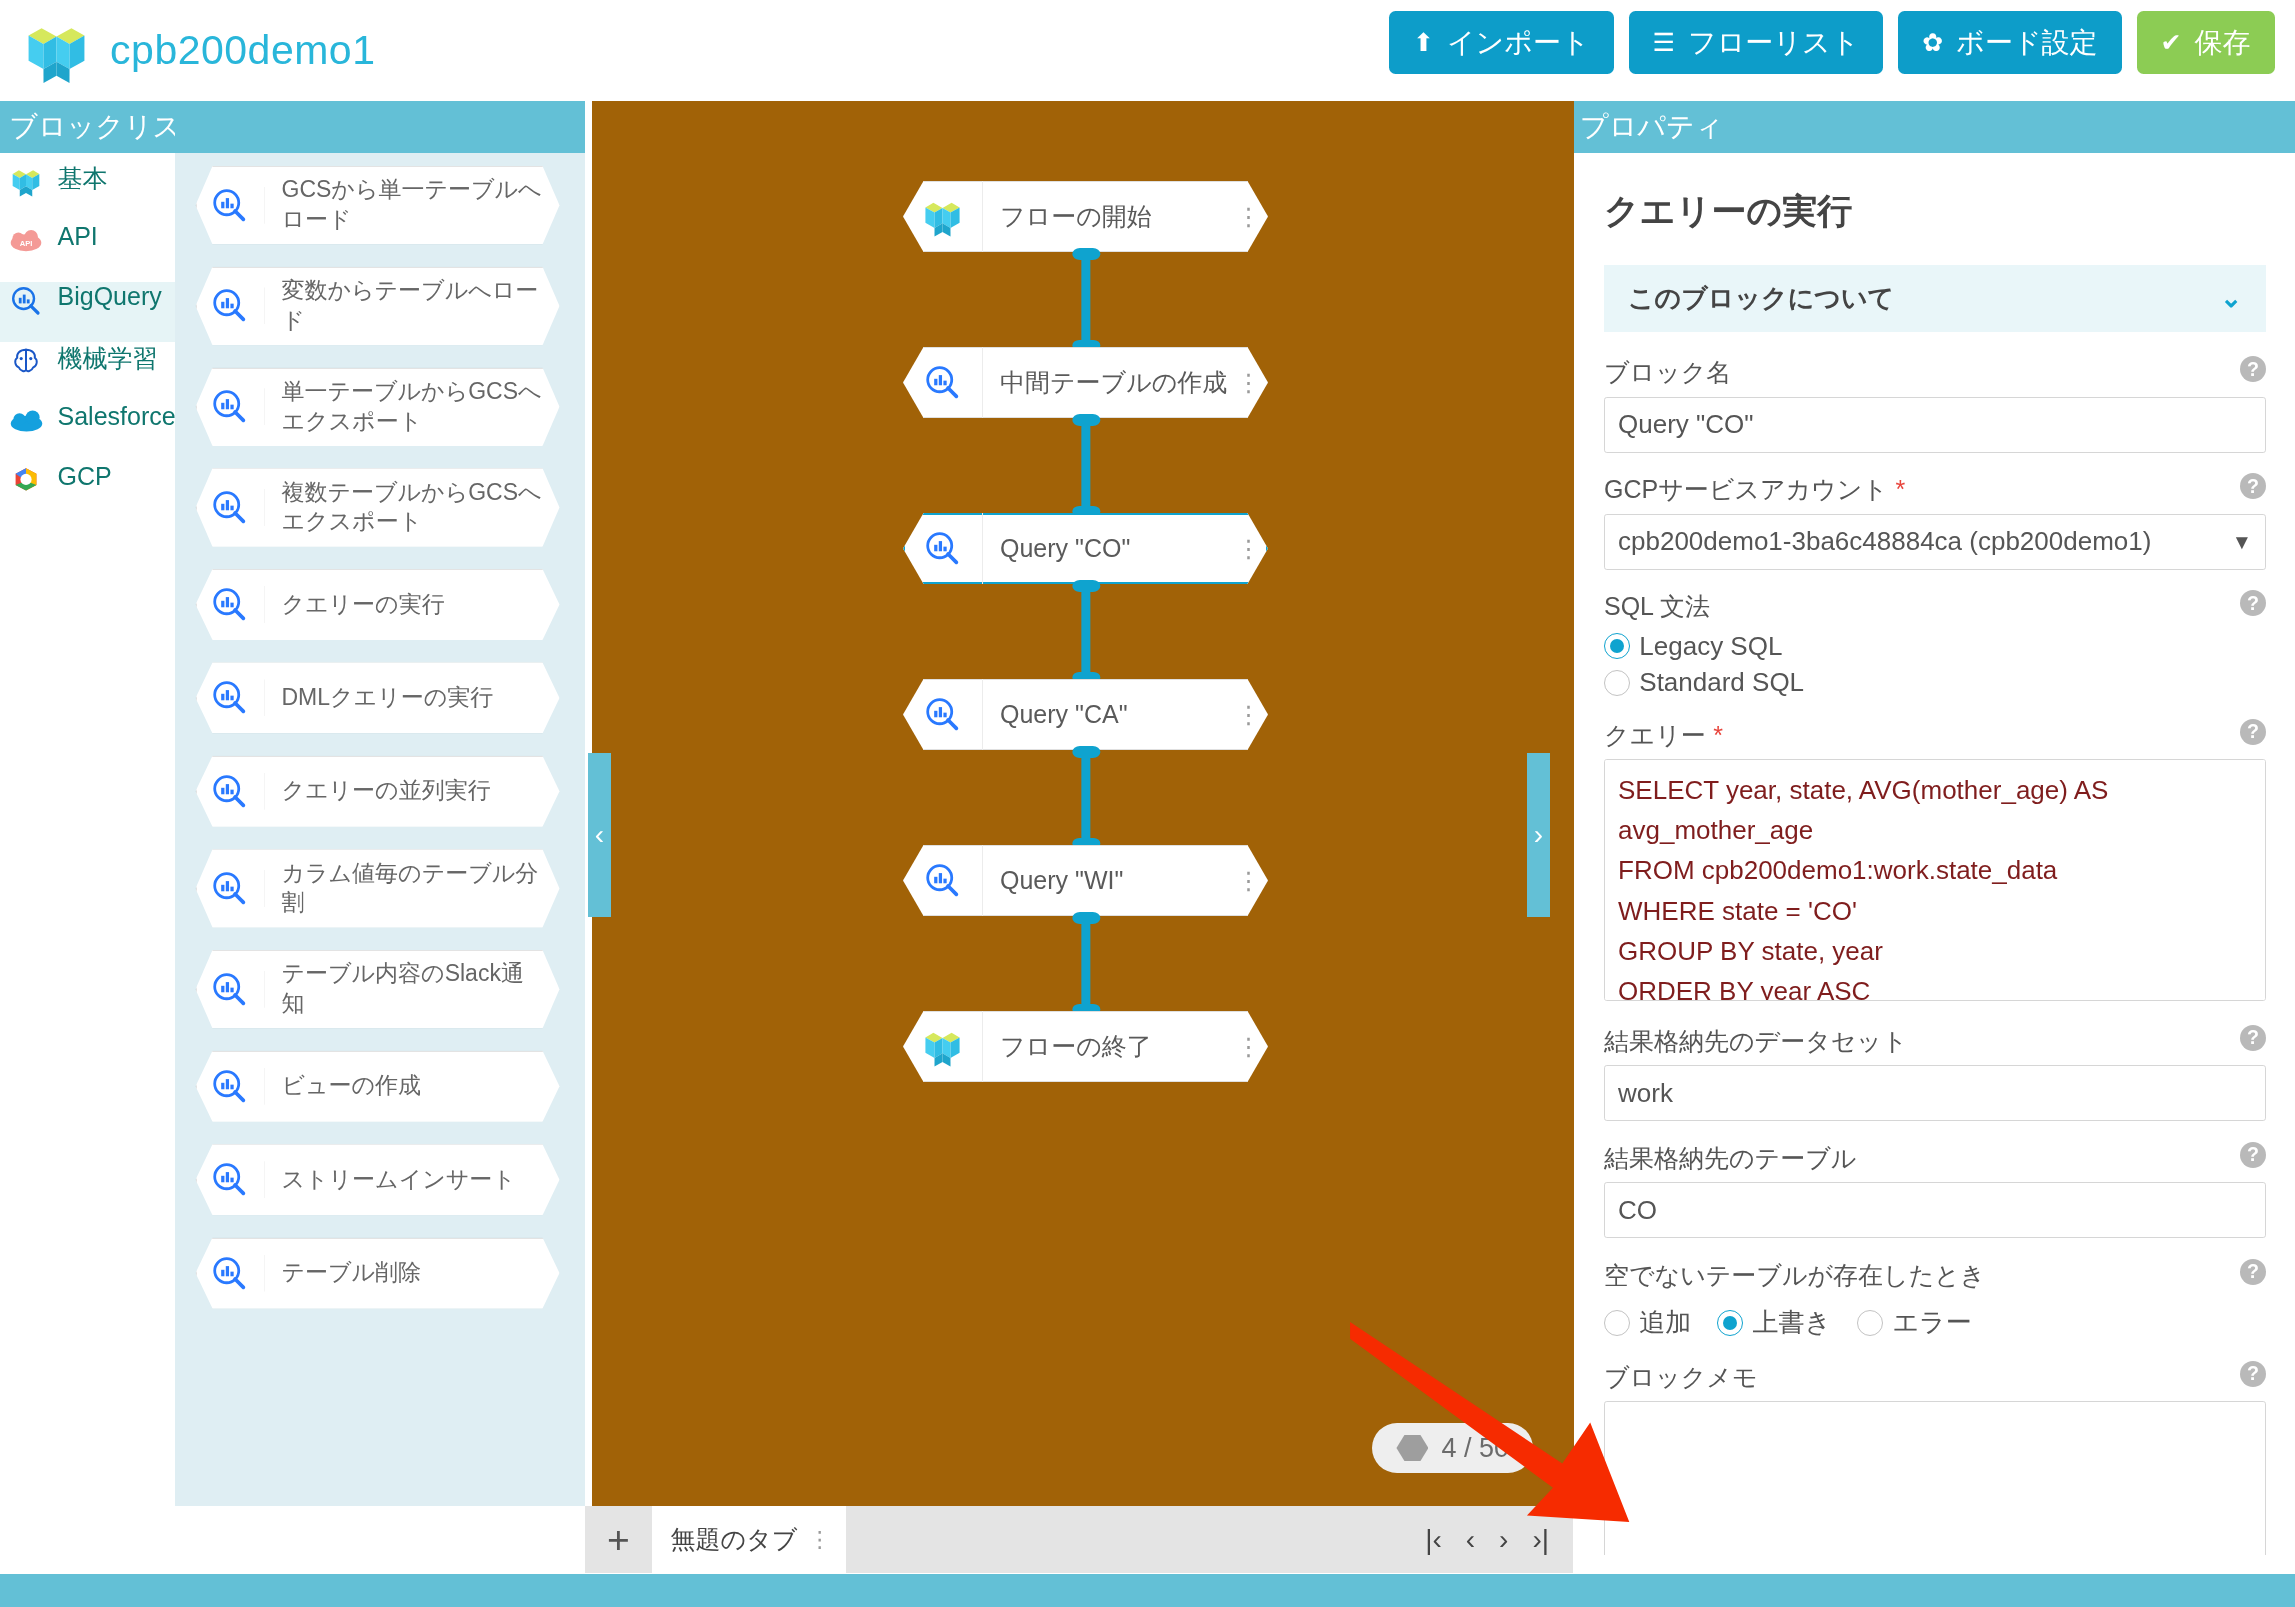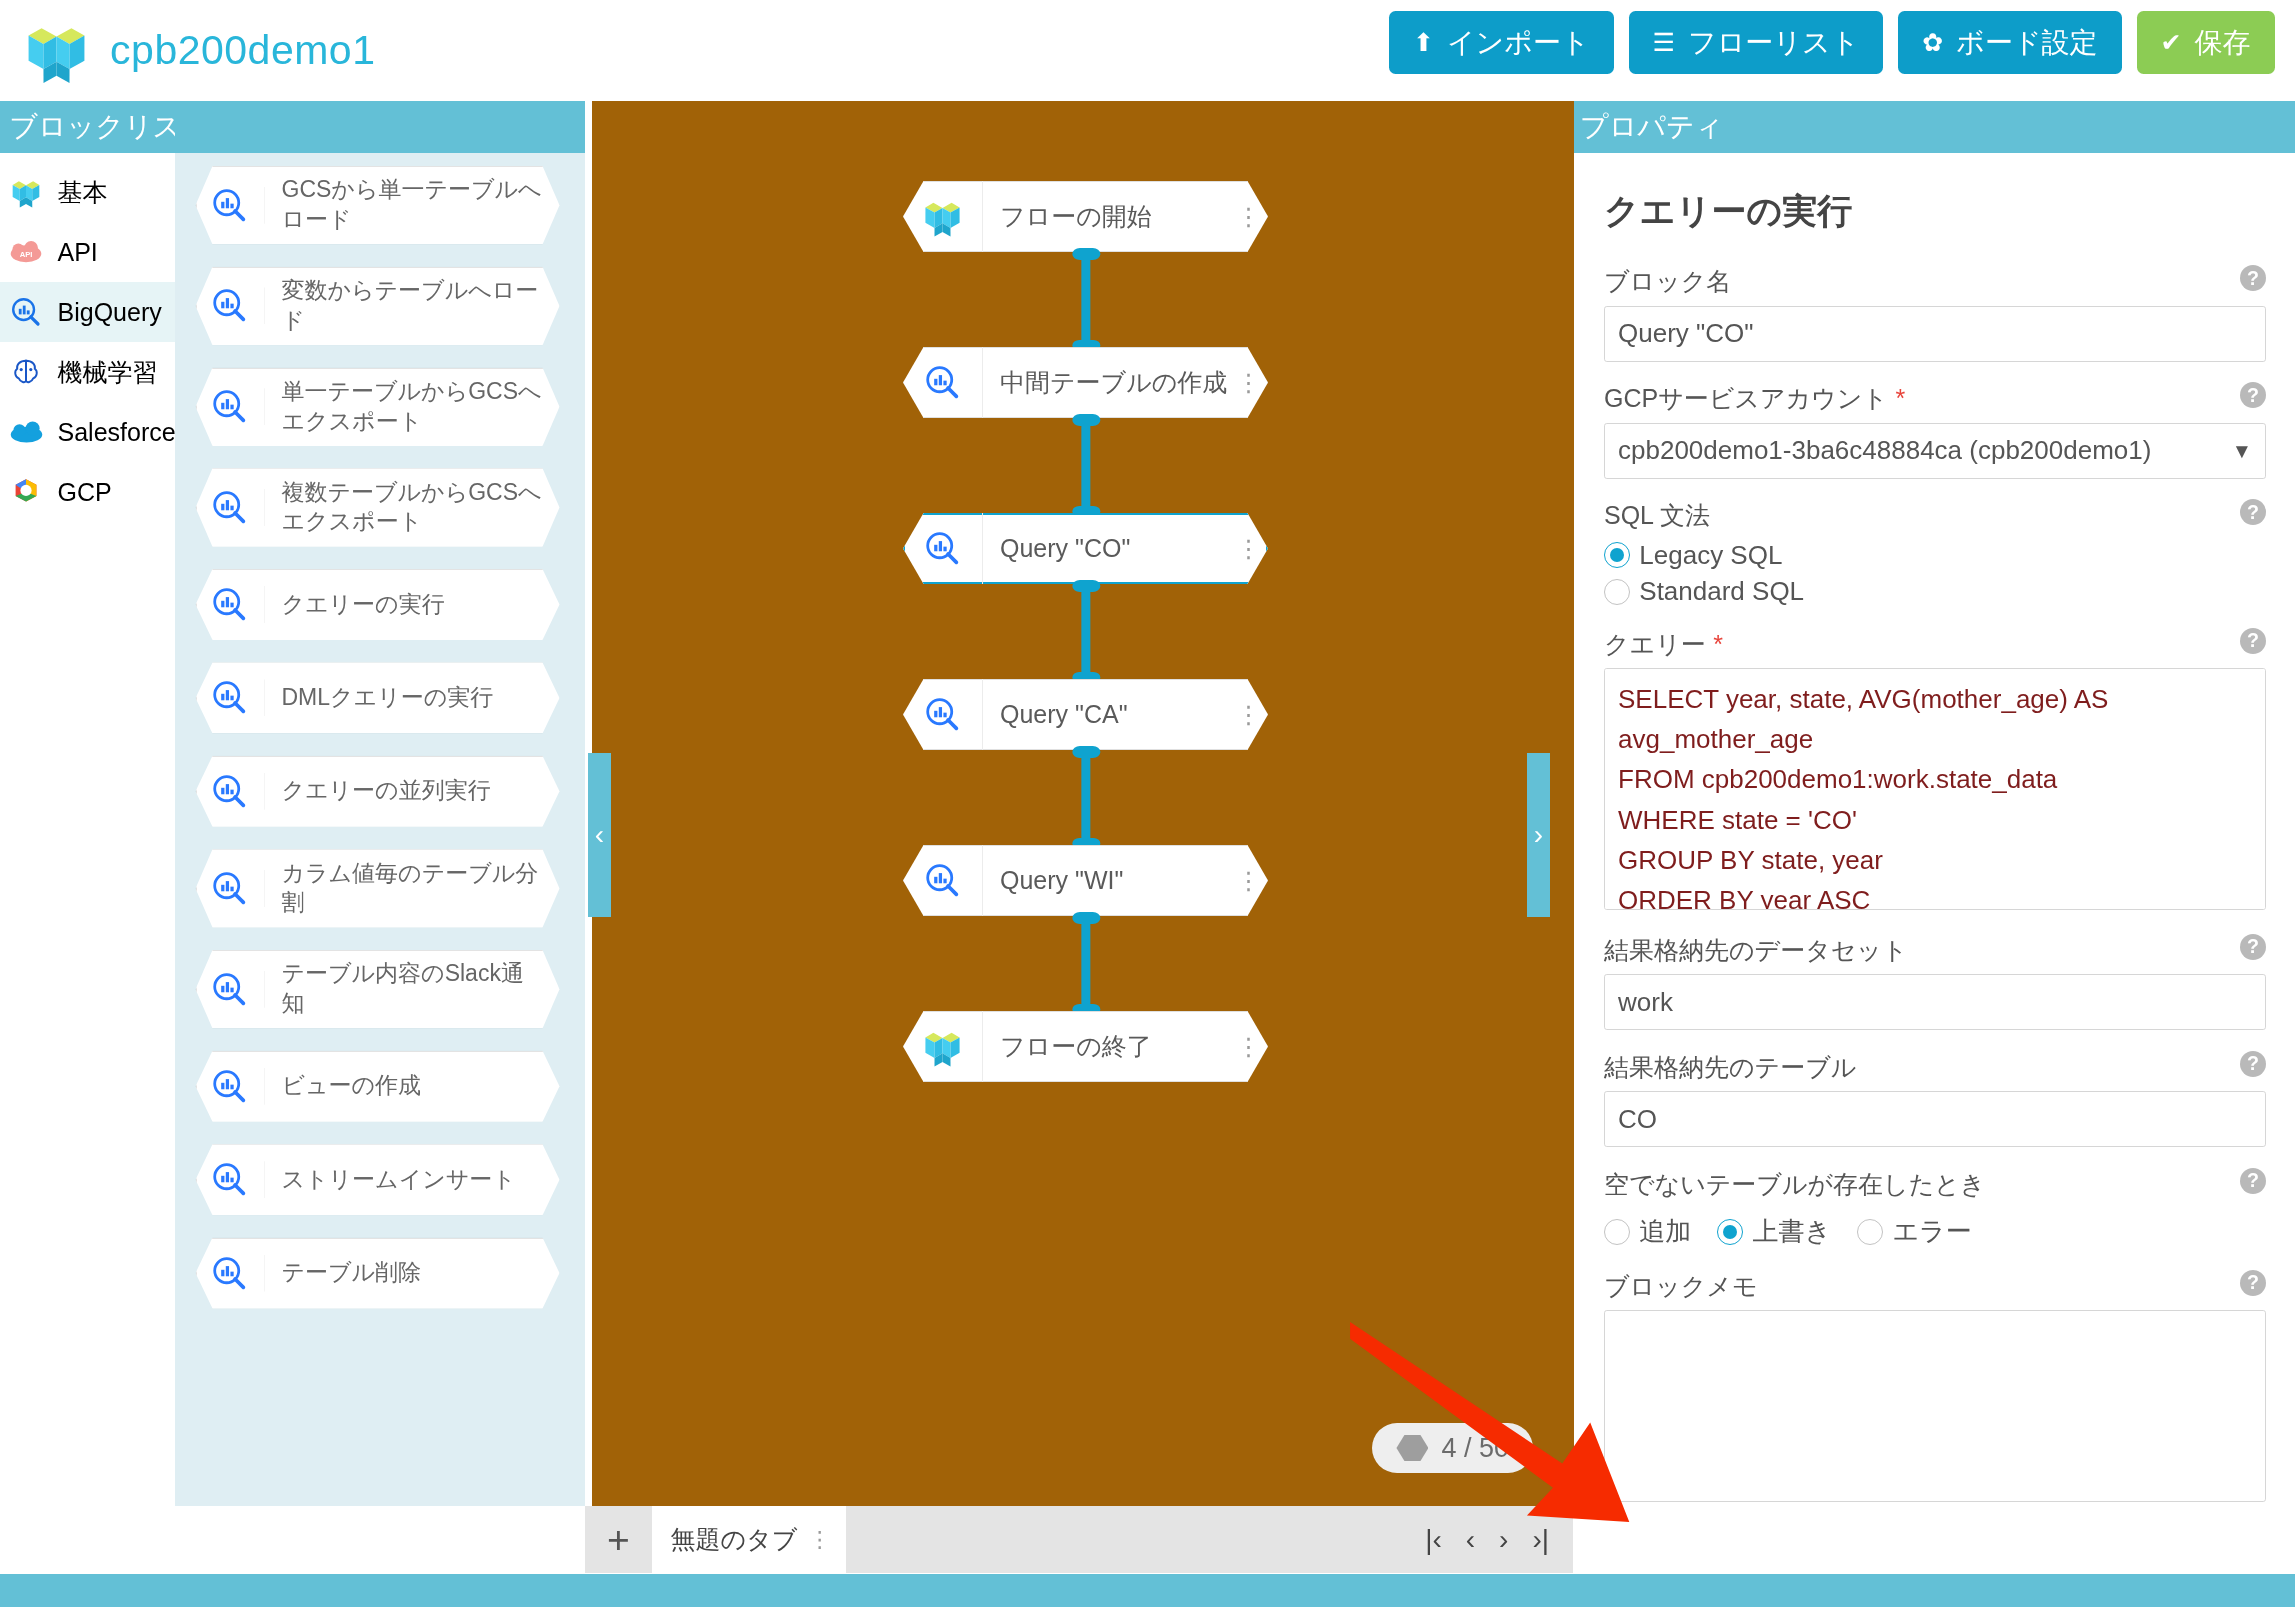--- a/index.html
+++ b/index.html
@@ -37,22 +37,22 @@
   .cat-col {
     position: absolute; left: 0; top: 101px; width: 175px; height: 1454px;
     background: #ffffff;
   }
   .panel-header {
     height: 52px; background: #63c0d6; color: #fff; font-size: 28px;
     display: flex; align-items: center; padding-left: 9.3px; white-space: nowrap;
   }
   .cat-list { padding-top: 9.3px; }
   .cat-item {
-    height: 60px; display: flex; align-items: center; gap: 13px; padding-left: 7.5px;
-    cursor: pointer; font-size: 25px; color: #000000;
+    height: 60px; display: flex; gap: 13px; padding-left: 7.5px;
+    cursor: pointer; font-size: 25px; color: #0f766e;
   }
   .cat-item.active { background: #e6f4f6; }
   .cat-icon { width: 37px; height: 37px; display: flex; align-items: center; justify-content: center; flex: 0 0 37px;}
 
   
   .blocklist-col {
     position: absolute; left: 175px; top: 101px; width: 410px; height: 1454px;
     background: #dfeef3; overflow: hidden;
   }
   .blocklist-head { height: 52px; background: #63c0d6; }
@@ -596,20 +596,24 @@
       <span>›</span>
       <span>›|</span>
     </div>
   </div>
 
   <div class="props">
     <div class="panel-header">プロパティ</div>
     <div class="props-body">
       <div class="props-title">クエリーの実行</div>
 
+      <div class="accordion">
+        <span>このブロックについて</span>
+        <span class="chev">⌄</span>
+      </div>
 
       <div class="field">
         <div class="field-label">ブロック名</div>
         <div class="help">?</div>
         <input class="txt-input" value="Query &quot;CO&quot;" style="">
       </div>
 
       <div class="field">
         <div class="field-label">
           <span>GCPサービスアカウント</span>

